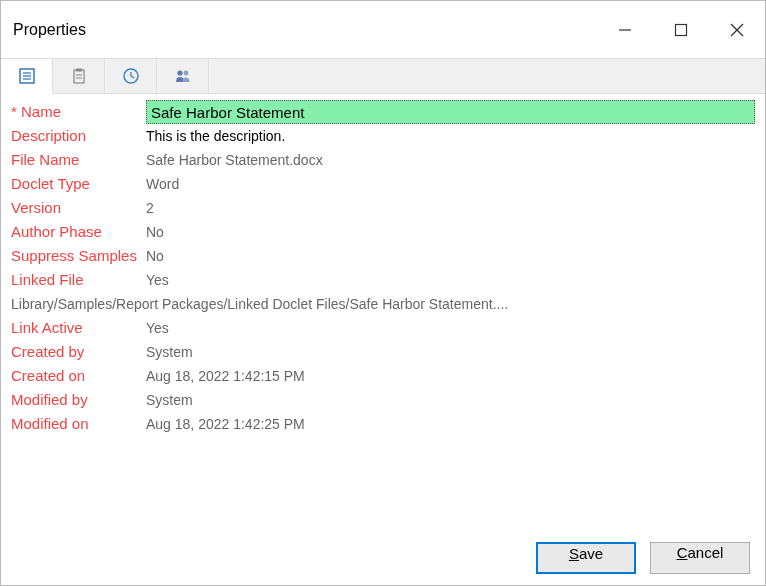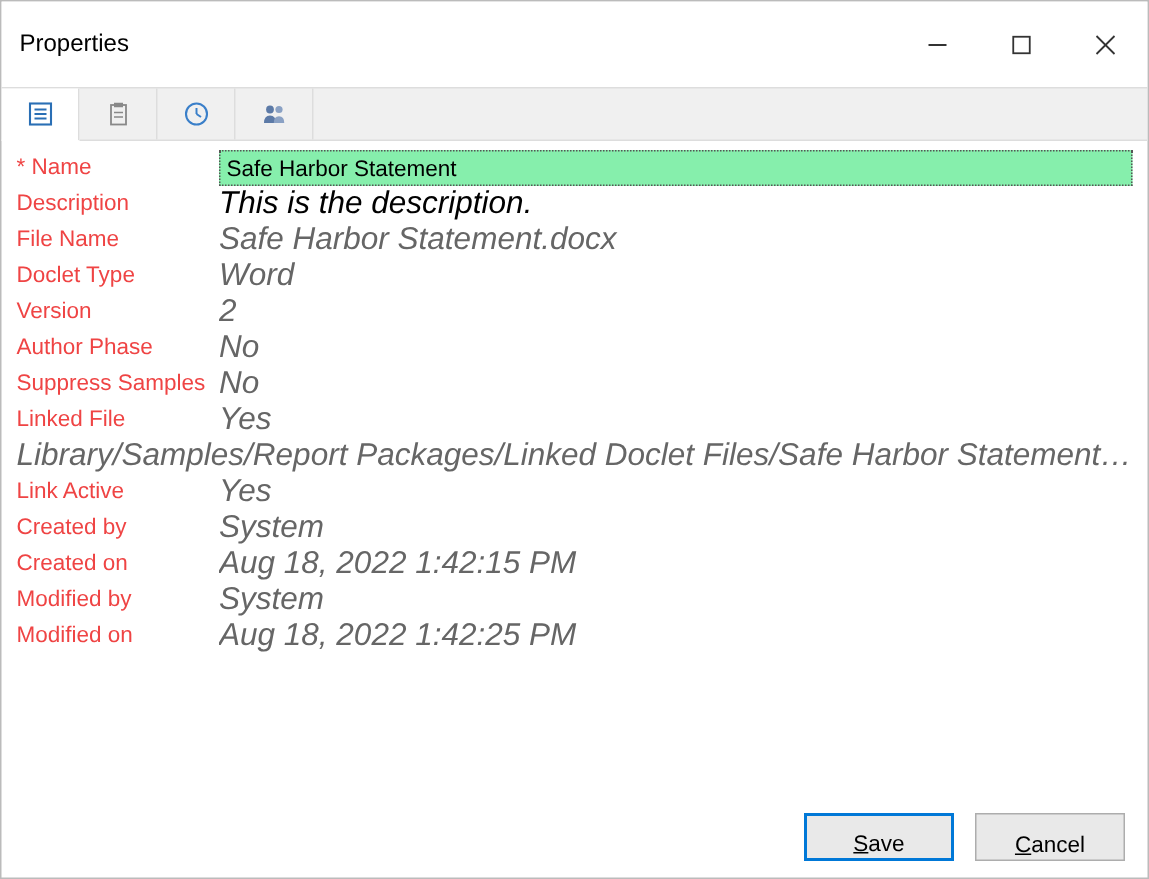--- a/index.html
+++ b/index.html
@@ -72,25 +72,24 @@
   }
   .field-label {
     width: 135px;
     flex: 0 0 135px;
     color: #ef4444;
     font-size: 15px;
   }
   .field-value {
     flex: 1;
     color: #666;
-    font-size: 21px;
+    font-size: 14px;
     white-space: nowrap;
     overflow: hidden;
     text-overflow: ellipsis;
-    font-style: italic;
   }
   .field-value.dark { color: #000; }
   .name-input {
     flex: 1;
     height: 24px;
     font-size: 15px;
     font-family: inherit;
     border: 1px dotted #555;
     padding: 0 4px;
     color: #000;
@@ -105,21 +104,21 @@
   }
   .btn {
     min-width: 100px;
     height: 32px;
     background: #e9e9e9;
     border: 1px solid #adadad;
     font-size: 15px;
     font-family: inherit;
     cursor: pointer;
     display: flex;
-    align-items: flex-end;
+    align-items: flex-start;
     justify-content: center;
   }
   .btn.primary {
     border: 2px solid #0078d7;
     background: #e9e9e9;
   }
   .btn .u { text-decoration: underline; }
 </style>
 </head>
 <body>

